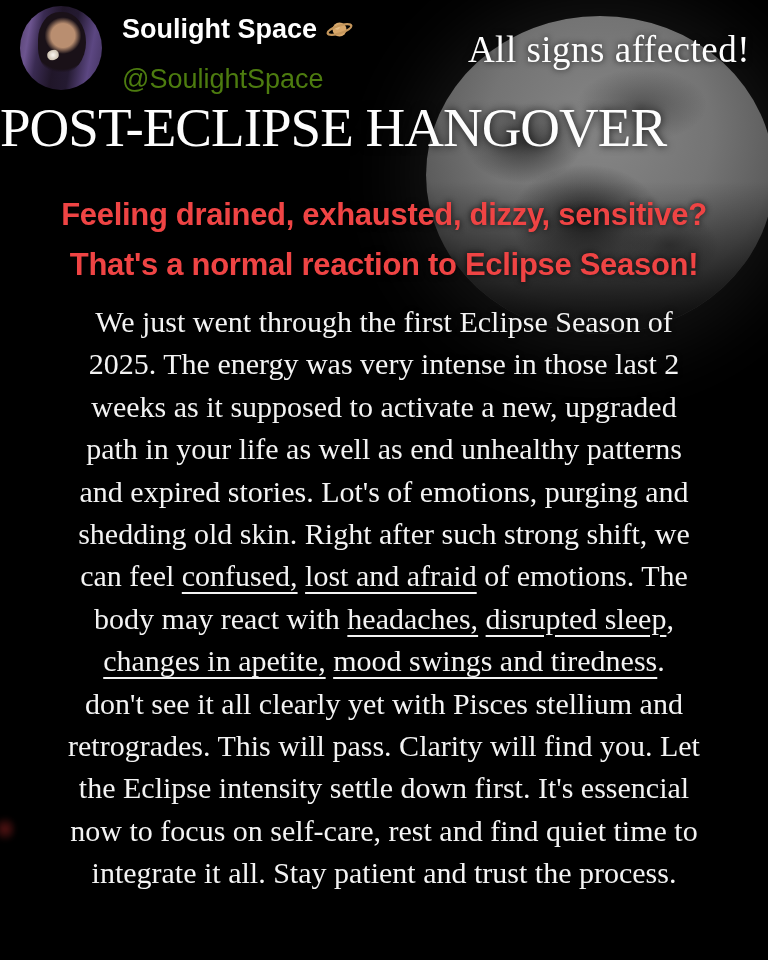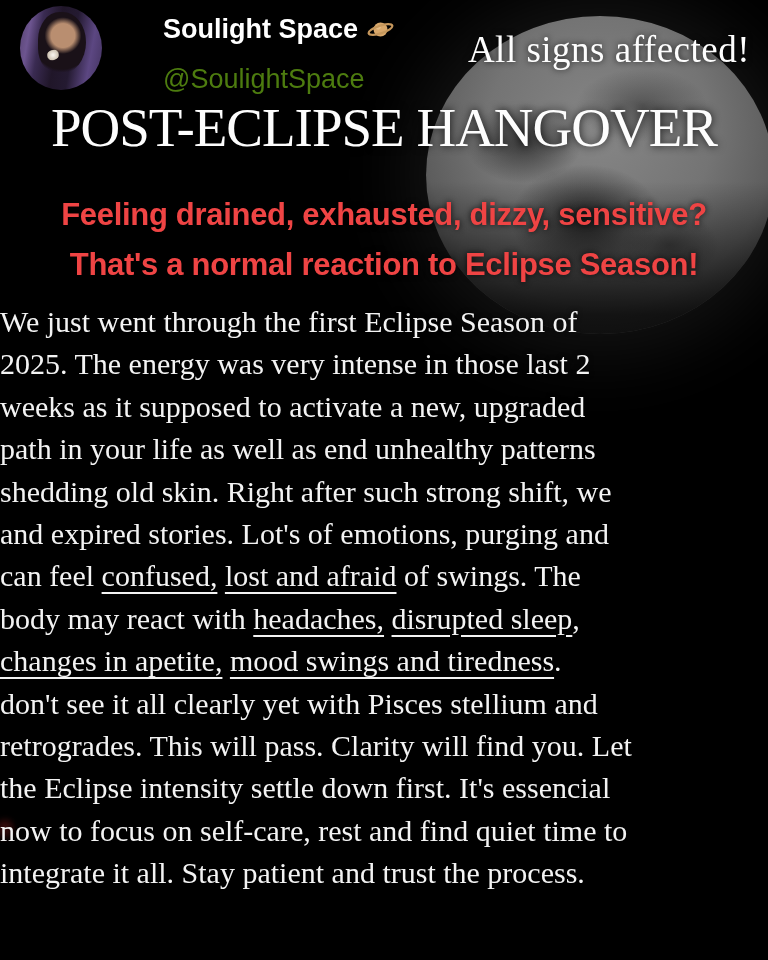--- a/index.html
+++ b/index.html
@@ -25,21 +25,21 @@
   }
 
   
   .red-smudge{
     position:absolute;left:-5px;top:814px;width:20px;height:30px;border-radius:50%;
     background:radial-gradient(circle, rgba(155,35,35,.55), transparent 70%);
     filter:blur(2px);
   }
 
   
-  .profile{position:absolute;left:20px;top:6px;display:flex;align-items:flex-start;gap:41px;}
+  .profile{position:absolute;left:20px;top:6px;display:flex;align-items:flex-start;}
   .avatar{
     position:relative;width:82px;height:84px;border-radius:50%;overflow:hidden;flex:none;
     background:linear-gradient(100deg,#53406b 0%,#6d5590 14%,#3a2b52 26%,#201629 45%,#241a31 62%,#5c4782 82%,#42325e 100%);
   }
   .avatar::before{ 
     content:'';position:absolute;left:18px;top:6px;width:48px;height:62px;border-radius:48% 52% 55% 45%;
     background:
       radial-gradient(circle at 52% 38%, #b98e70 0 26%, transparent 40%),
       radial-gradient(circle at 50% 45%, #1a1118 0 70%, transparent 78%);
   }
@@ -53,34 +53,34 @@
   .saturn{width:27px;height:27px;display:inline-block;}
   .handle{color:#4d7c0f;font-size:27px;line-height:32px;margin-top:19px;}
 
   .side-note{
     position:absolute;right:18px;top:28px;color:#fdfdfd;font-size:37px;letter-spacing:.5px;
     text-shadow:0 0 6px rgba(0,0,0,.8);
   }
 
   
   .title{
-    position:absolute;top:96px;left:0;width:100%;text-align:center;margin:0;
+    position:absolute;top:96px;left:0;width:100%;text-align:left;margin:0;
     color:#fdfdfd;font-size:55px;font-weight:400;letter-spacing:-1px;white-space:nowrap;
     text-shadow:0 0 8px rgba(0,0,0,.85);
   }
   .subtitle{
     position:absolute;top:190px;left:0;width:100%;text-align:center;
     font-family:"Liberation Sans",sans-serif;font-weight:700;
     color:#ef4444;font-size:31px;line-height:50px;letter-spacing:-.3px;
     text-shadow:0 0 6px rgba(0,0,0,.85);
   }
 
   
   .body-text{
-    position:absolute;top:301px;left:0;width:100%;text-align:left;
+    position:absolute;top:301px;left:0;width:100%;text-align:center;
     color:#f3f3f3;font-size:30px;line-height:42.4px;
     text-shadow:0 0 5px rgba(0,0,0,.8);
   }
   .body-text .line{white-space:nowrap;}
   .u{text-decoration:underline;text-underline-offset:6px;text-decoration-thickness:2px;}
 </style>
 </head>
 <body>
 
 <div class="canvas">
@@ -112,23 +112,23 @@
   <div class="subtitle">
     <div>Feeling drained, exhausted, dizzy, sensitive?</div>
     <div>That's a normal reaction to Eclipse Season!</div>
   </div>
 
   <div class="body-text">
       <div class="line"><span>We just went through the first Eclipse Season of</span></div>
       <div class="line"><span>2025. The energy was very intense in those last 2</span></div>
       <div class="line"><span>weeks as it supposed to activate a new, upgraded</span></div>
       <div class="line"><span>path in your life as well as end unhealthy patterns</span></div>
+      <div class="line"><span>and expired stories. Lot's of emotions, purging and</span></div>
       <div class="line"><span>shedding old skin. Right after such strong shift, we</span></div>
-      <div class="line"><span>and expired stories. Lot's of emotions, purging and</span></div>
-      <div class="line"><span>can feel </span><span class="u">confused,</span><span> </span><span class="u">lost and afraid</span><span> of swings. The</span></div>
+      <div class="line"><span>can feel </span><span class="u">confused,</span><span> </span><span class="u">lost and afraid</span><span> of emotions. The</span></div>
       <div class="line"><span>body may react with </span><span class="u">headaches,</span><span> </span><span class="u">disrupted sleep</span><span>,</span></div>
       <div class="line"><span class="u">changes in apetite,</span><span> </span><span class="u">mood swings and tiredness</span><span>.</span></div>
       <div class="line"><span>don't see it all clearly yet with Pisces stellium and</span></div>
       <div class="line"><span>retrogrades. This will pass. Clarity will find you. Let</span></div>
       <div class="line"><span>the Eclipse intensity settle down first.  It's essencial</span></div>
       <div class="line"><span>now to focus on self-care, rest and find quiet time to</span></div>
       <div class="line"><span>integrate it all. Stay patient and trust the process.</span></div>
     </div>
 
 </div>

